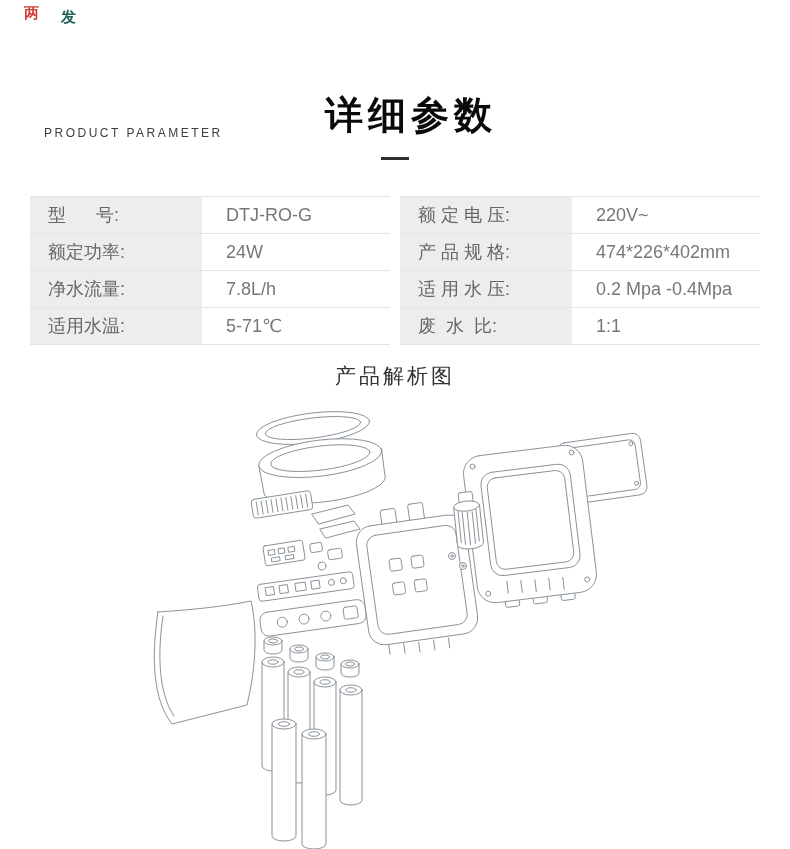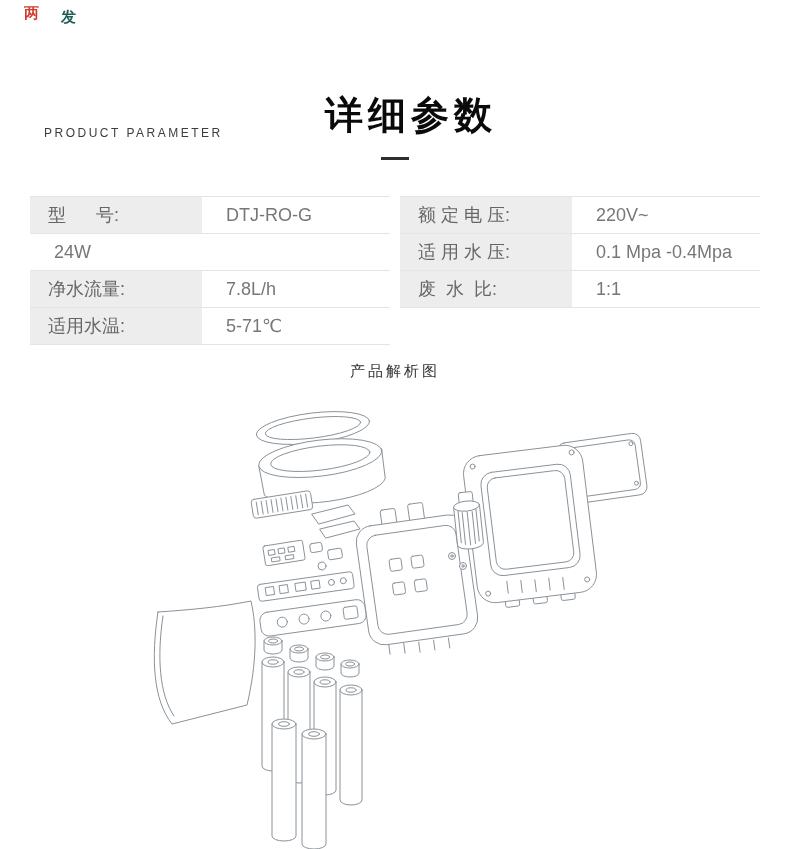--- a/index.html
+++ b/index.html
@@ -14,21 +14,21 @@
         font-size:12px;color:#3d3d3d;letter-spacing:2.5px;margin-left:44px;}
   .title-divider{position:absolute;top:157px;left:50%;margin-left:-14px;width:28px;height:3px;background:#2e2e2e;}
   .spec-table{position:absolute;top:196px;left:30px;width:730px;display:flex;gap:10px;}
   .spec-col{flex:1;}
   .spec-row{display:flex;align-items:stretch;height:36px;border-bottom:1px solid #e4e4e4;}
   .spec-col .spec-row:first-child{border-top:1px solid #e4e4e4;}
   .spec-label{width:172px;box-sizing:border-box;background:#ededed;display:flex;align-items:center;
         padding-left:18px;font-size:18px;color:#666;white-space:pre;}
   .spec-value{flex:1;display:flex;align-items:center;padding-left:24px;font-size:18px;color:#777;white-space:pre;}
   .diagram-title{position:absolute;top:362px;left:0;width:100%;text-align:center;
-        font-size:15px;color:#333;letter-spacing:3px;}
+        font-size:21px;color:#333;letter-spacing:3px;}
   .diagram-svg{position:absolute;left:0;top:0;width:790px;height:849px;}
   .diagram-svg *{vector-effect:non-scaling-stroke;}
 </style>
 </head>
 <body>
 
 <div class="page">
 
   <span class="mark mark-1">两</span>
   <span class="mark mark-2">发</span>
@@ -37,39 +37,44 @@
   <div class="page-subtitle">PRODUCT PARAMETER</div>
   <div class="title-divider"></div>
 
   <div class="spec-table">
     <div class="spec-col">
       <div class="spec-row">
         <span class="spec-label">型      号:</span>
         <span class="spec-value">DTJ-RO-G</span>
       </div>
       <div class="spec-row">
+        <span class="spec-label">额定功率:</span>
         <span class="spec-value">24W</span>
       </div>
       <div class="spec-row">
         <span class="spec-label">净水流量:</span>
         <span class="spec-value">7.8L/h</span>
       </div>
       <div class="spec-row">
         <span class="spec-label">适用水温:</span>
         <span class="spec-value">5-71℃</span>
       </div>
     </div>
     <div class="spec-col">
       <div class="spec-row">
         <span class="spec-label">额 定 电 压:</span>
         <span class="spec-value">220V~</span>
       </div>
       <div class="spec-row">
+        <span class="spec-label">产 品 规 格:</span>
+        <span class="spec-value">474*226*402mm</span>
+      </div>
+      <div class="spec-row">
         <span class="spec-label">适 用 水 压:</span>
-        <span class="spec-value">0.1 Mpa -0.4Mpa</span>
+        <span class="spec-value">0.2 Mpa -0.4Mpa</span>
       </div>
       <div class="spec-row">
         <span class="spec-label">废  水  比:</span>
         <span class="spec-value">1:1</span>
       </div>
     </div>
   </div>
 
   <div class="diagram-title">产品解析图</div>
 

